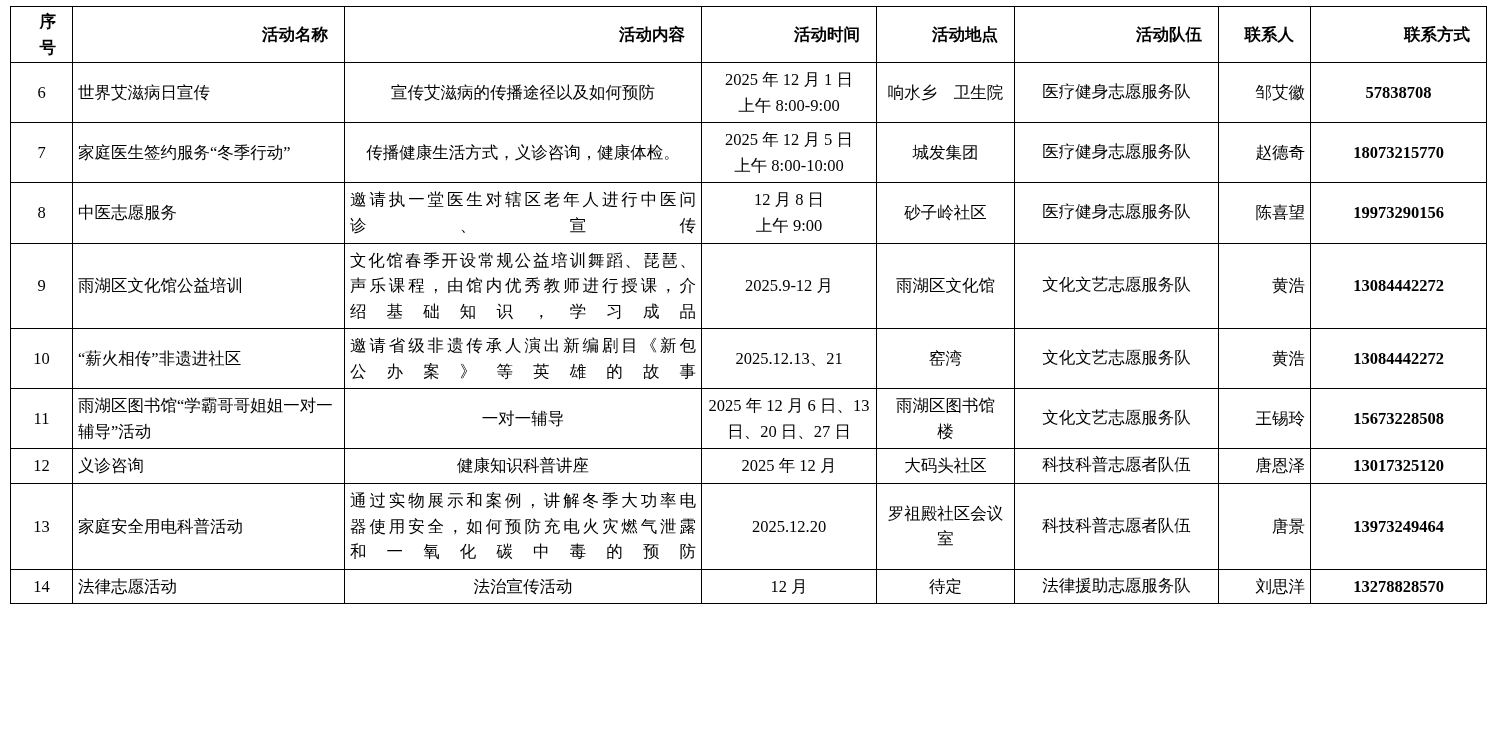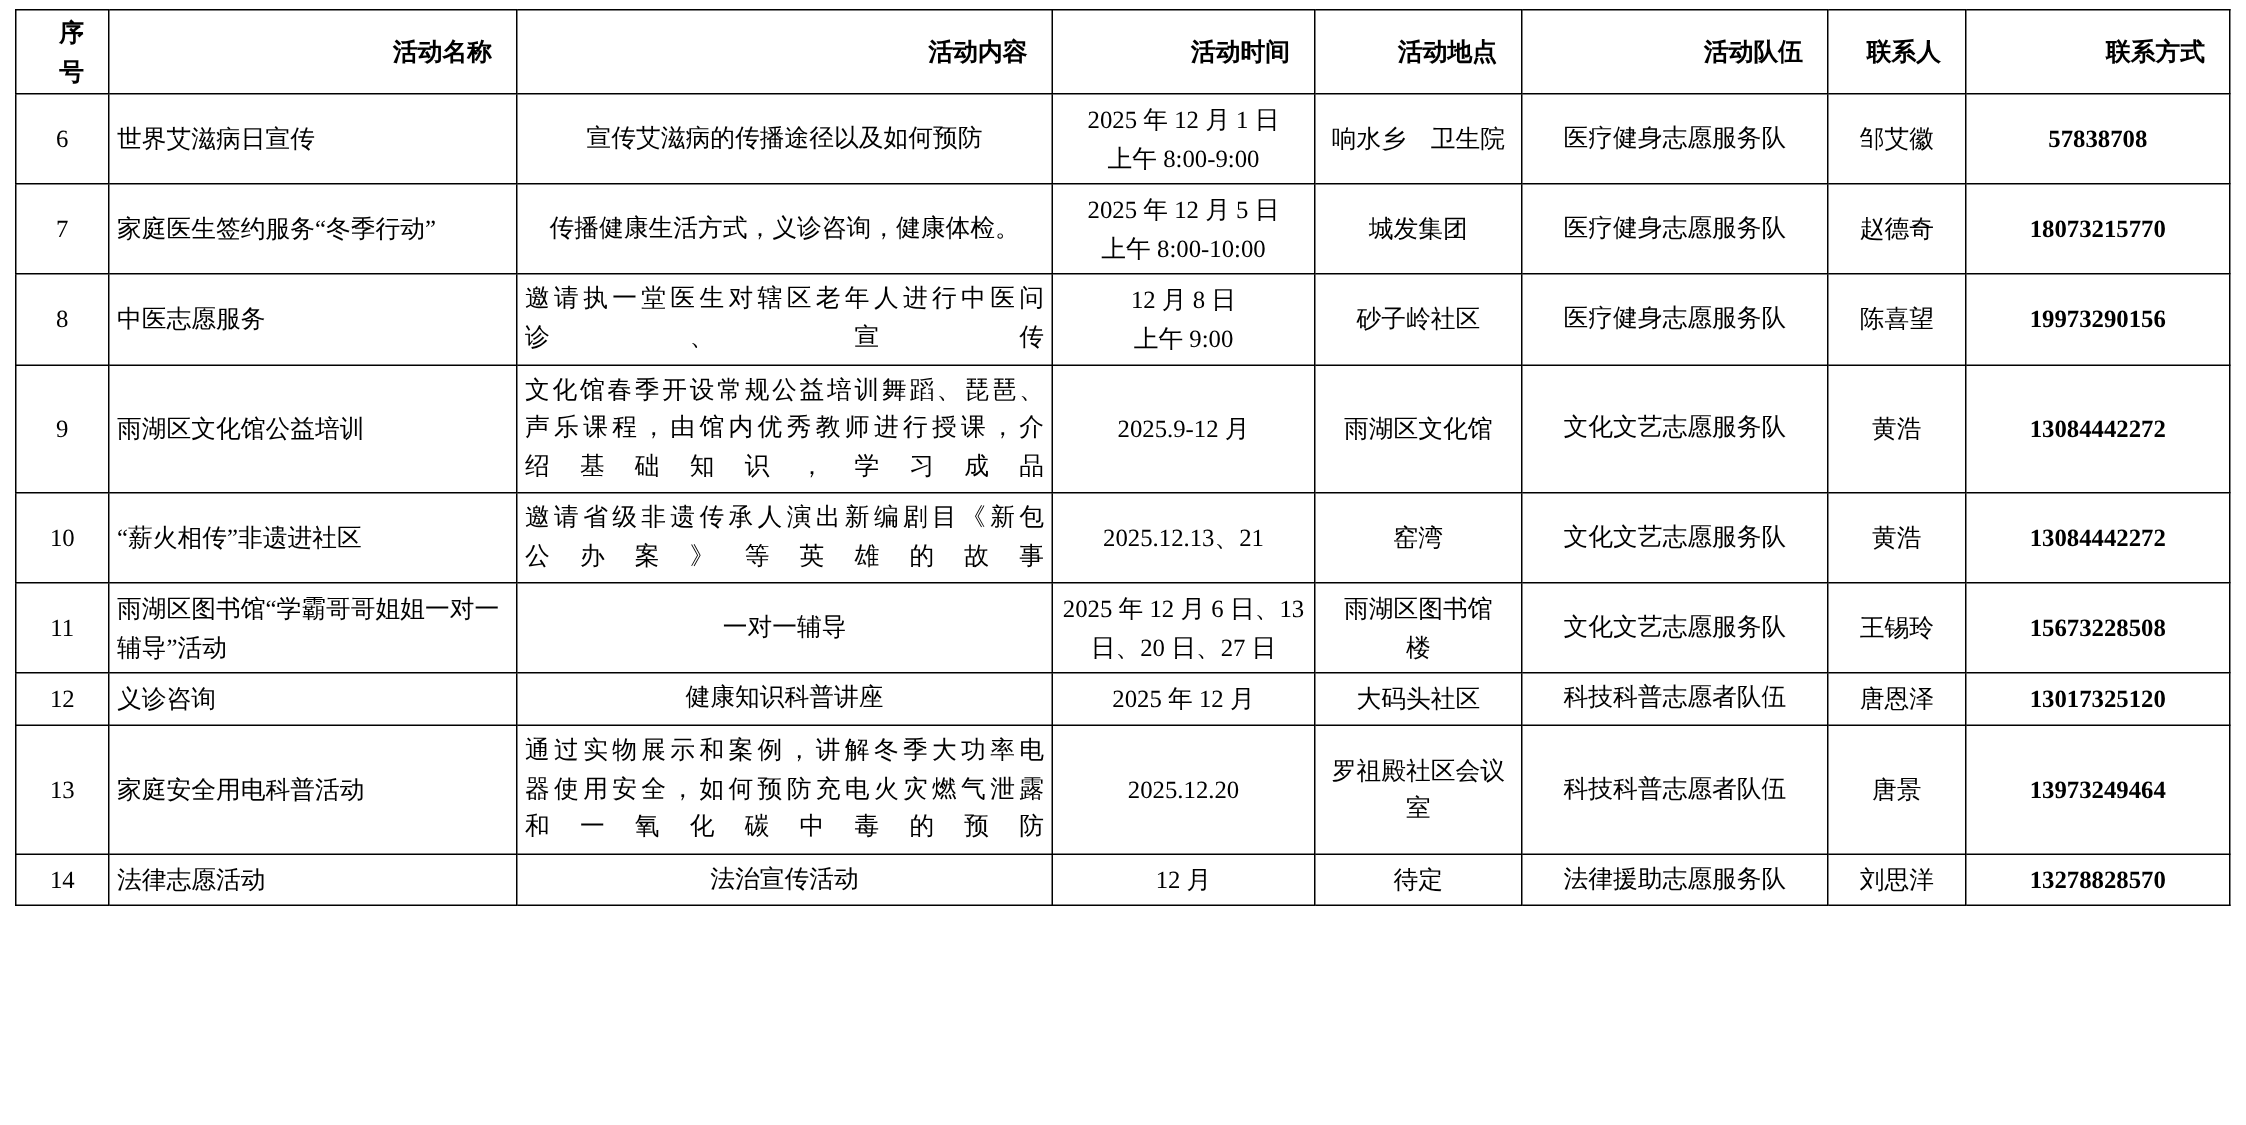--- a/index.html
+++ b/index.html
@@ -47,25 +47,25 @@
   col.c-name     { width: 272px; }
   col.c-content  { width: 357px; }
   col.c-time     { width: 175px; }
   col.c-place    { width: 138px; }
   col.c-team     { width: 204px; }
   col.c-contact  { width: 92px; }
   col.c-phone    { width: 176px; }
 
   td.idx      { text-align: center; }
   td.name     { text-align: left; }
-  td.content  { text-align: left; font-family: Liberation Mono, monospace; }
+  td.content  { text-align: left; }
   td.time     { text-align: center; }
   td.place    { text-align: center; }
   td.team     { text-align: center; font-family: Liberation Mono, monospace; }
-  td.contact  { text-align: center; }
+  td.contact  { text-align: right; }
   td.phone    { text-align: center; font-weight: bold; }
 
   .cell-lines span { display: block; }
   .cell-lines.just span { text-align: justify; text-align-last: justify; }
   .cell-lines.center span { text-align: center; }
 </style>
 </head>
 <body>
 
 <div class="sheet">

